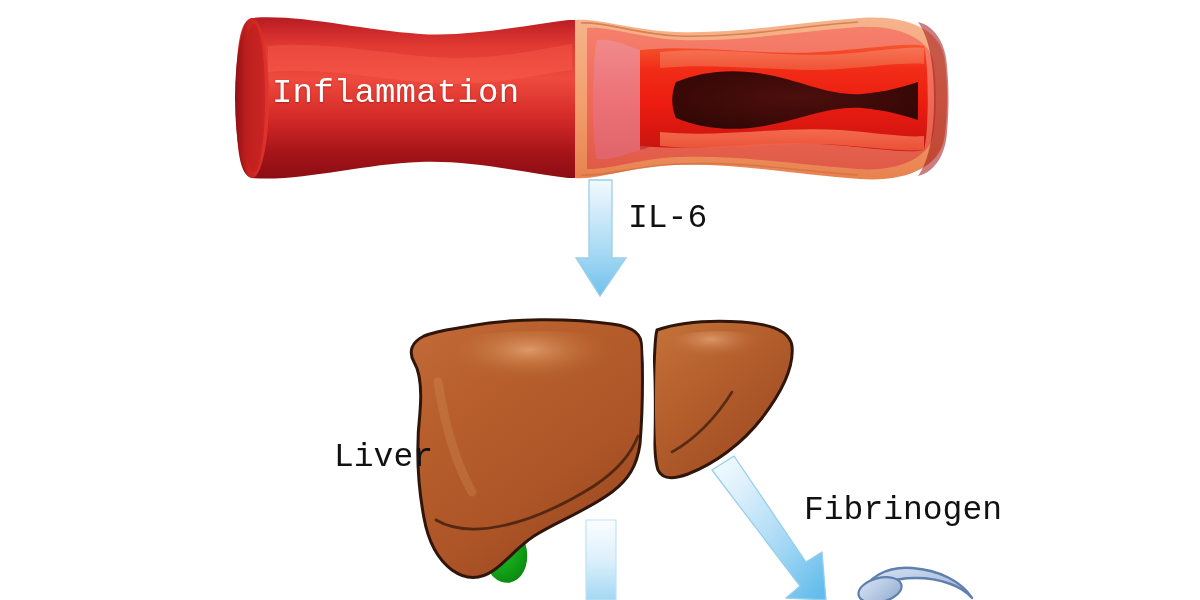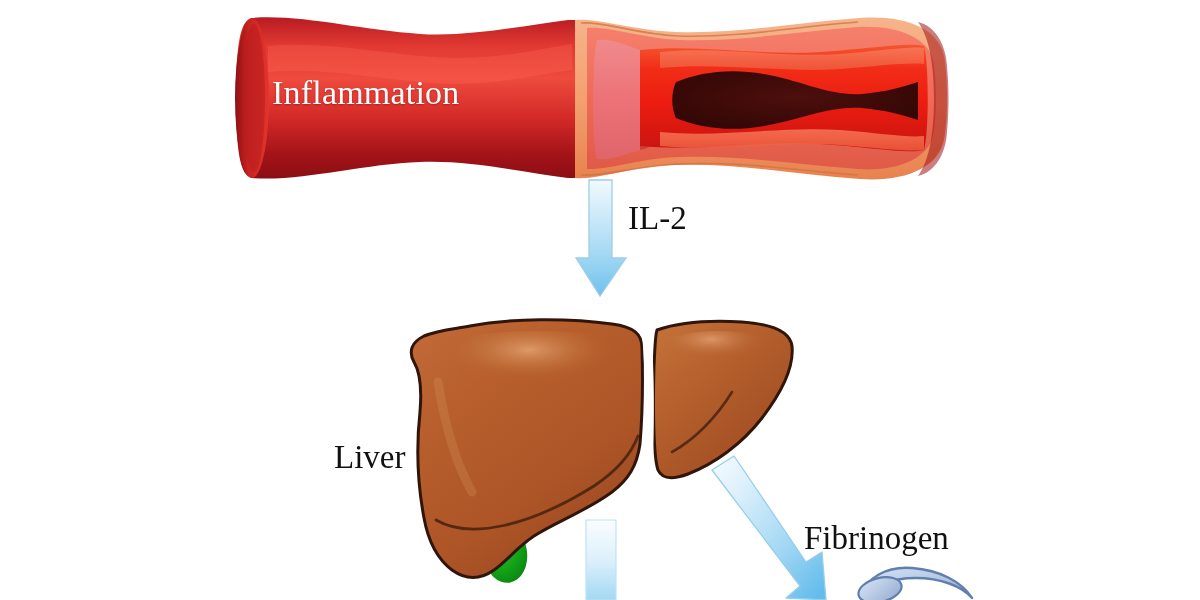--- a/index.html
+++ b/index.html
@@ -19,21 +19,21 @@
   #stage svg.layer {
     position: absolute;
     left: 0;
     top: 0;
     width: 1200px;
     height: 600px;
   }
   .lbl {
     position: absolute;
     white-space: nowrap;
-    font-family: Liberation Serif, serif;
+    font-family: Liberation Mono, monospace;
     color: #111111;
   }
   #label-inflammation {
     left: 272px;
     top: 74px;
     font-size: 34px;
     color: #ffffff;
     letter-spacing: 0.2px;
     text-shadow: 0 1px 2px rgba(120,0,0,0.45);
   }
@@ -45,21 +45,20 @@
   #label-liver {
     left: 334px;
     top: 430px;
     font-size: 33px;
     margin-top: 9px;
   }
   #label-fibrinogen {
     left: 804px;
     top: 492px;
     font-size: 33px;
-    margin-top: 28px;
   }
 </style>
 </head>
 <body>
 
 <div id="stage">
 
   <svg class="layer" viewBox="0 0 1200 600" xmlns="http://www.w3.org/2000/svg">
     <defs>
 
@@ -302,19 +301,19 @@
                C 866,578 886,566 912,568
                C 940,570 962,582 972,598
                C 962,586 940,578 916,578
                C 890,578 872,586 866,600 Z" fill="url(#gFibrin)" stroke="#5f7fae" stroke-width="2.4" stroke-linejoin="round"></path>
       <ellipse cx="880" cy="590" rx="22" ry="12" fill="url(#gFibrin)" stroke="#5f7fae" stroke-width="2.2" transform="rotate(-14 880 590)"></ellipse>
     </g>
   </svg>
 
   <div class="lbl" id="label-inflammation">Inflammation</div>
 
-  <div class="lbl" id="label-il6">IL-2</div>
+  <div class="lbl" id="label-il6">IL-6</div>
 
   <div class="lbl" id="label-liver">Liver</div>
 
   <div class="lbl" id="label-fibrinogen">Fibrinogen</div>
 
 </div>
 
 </body></html>

